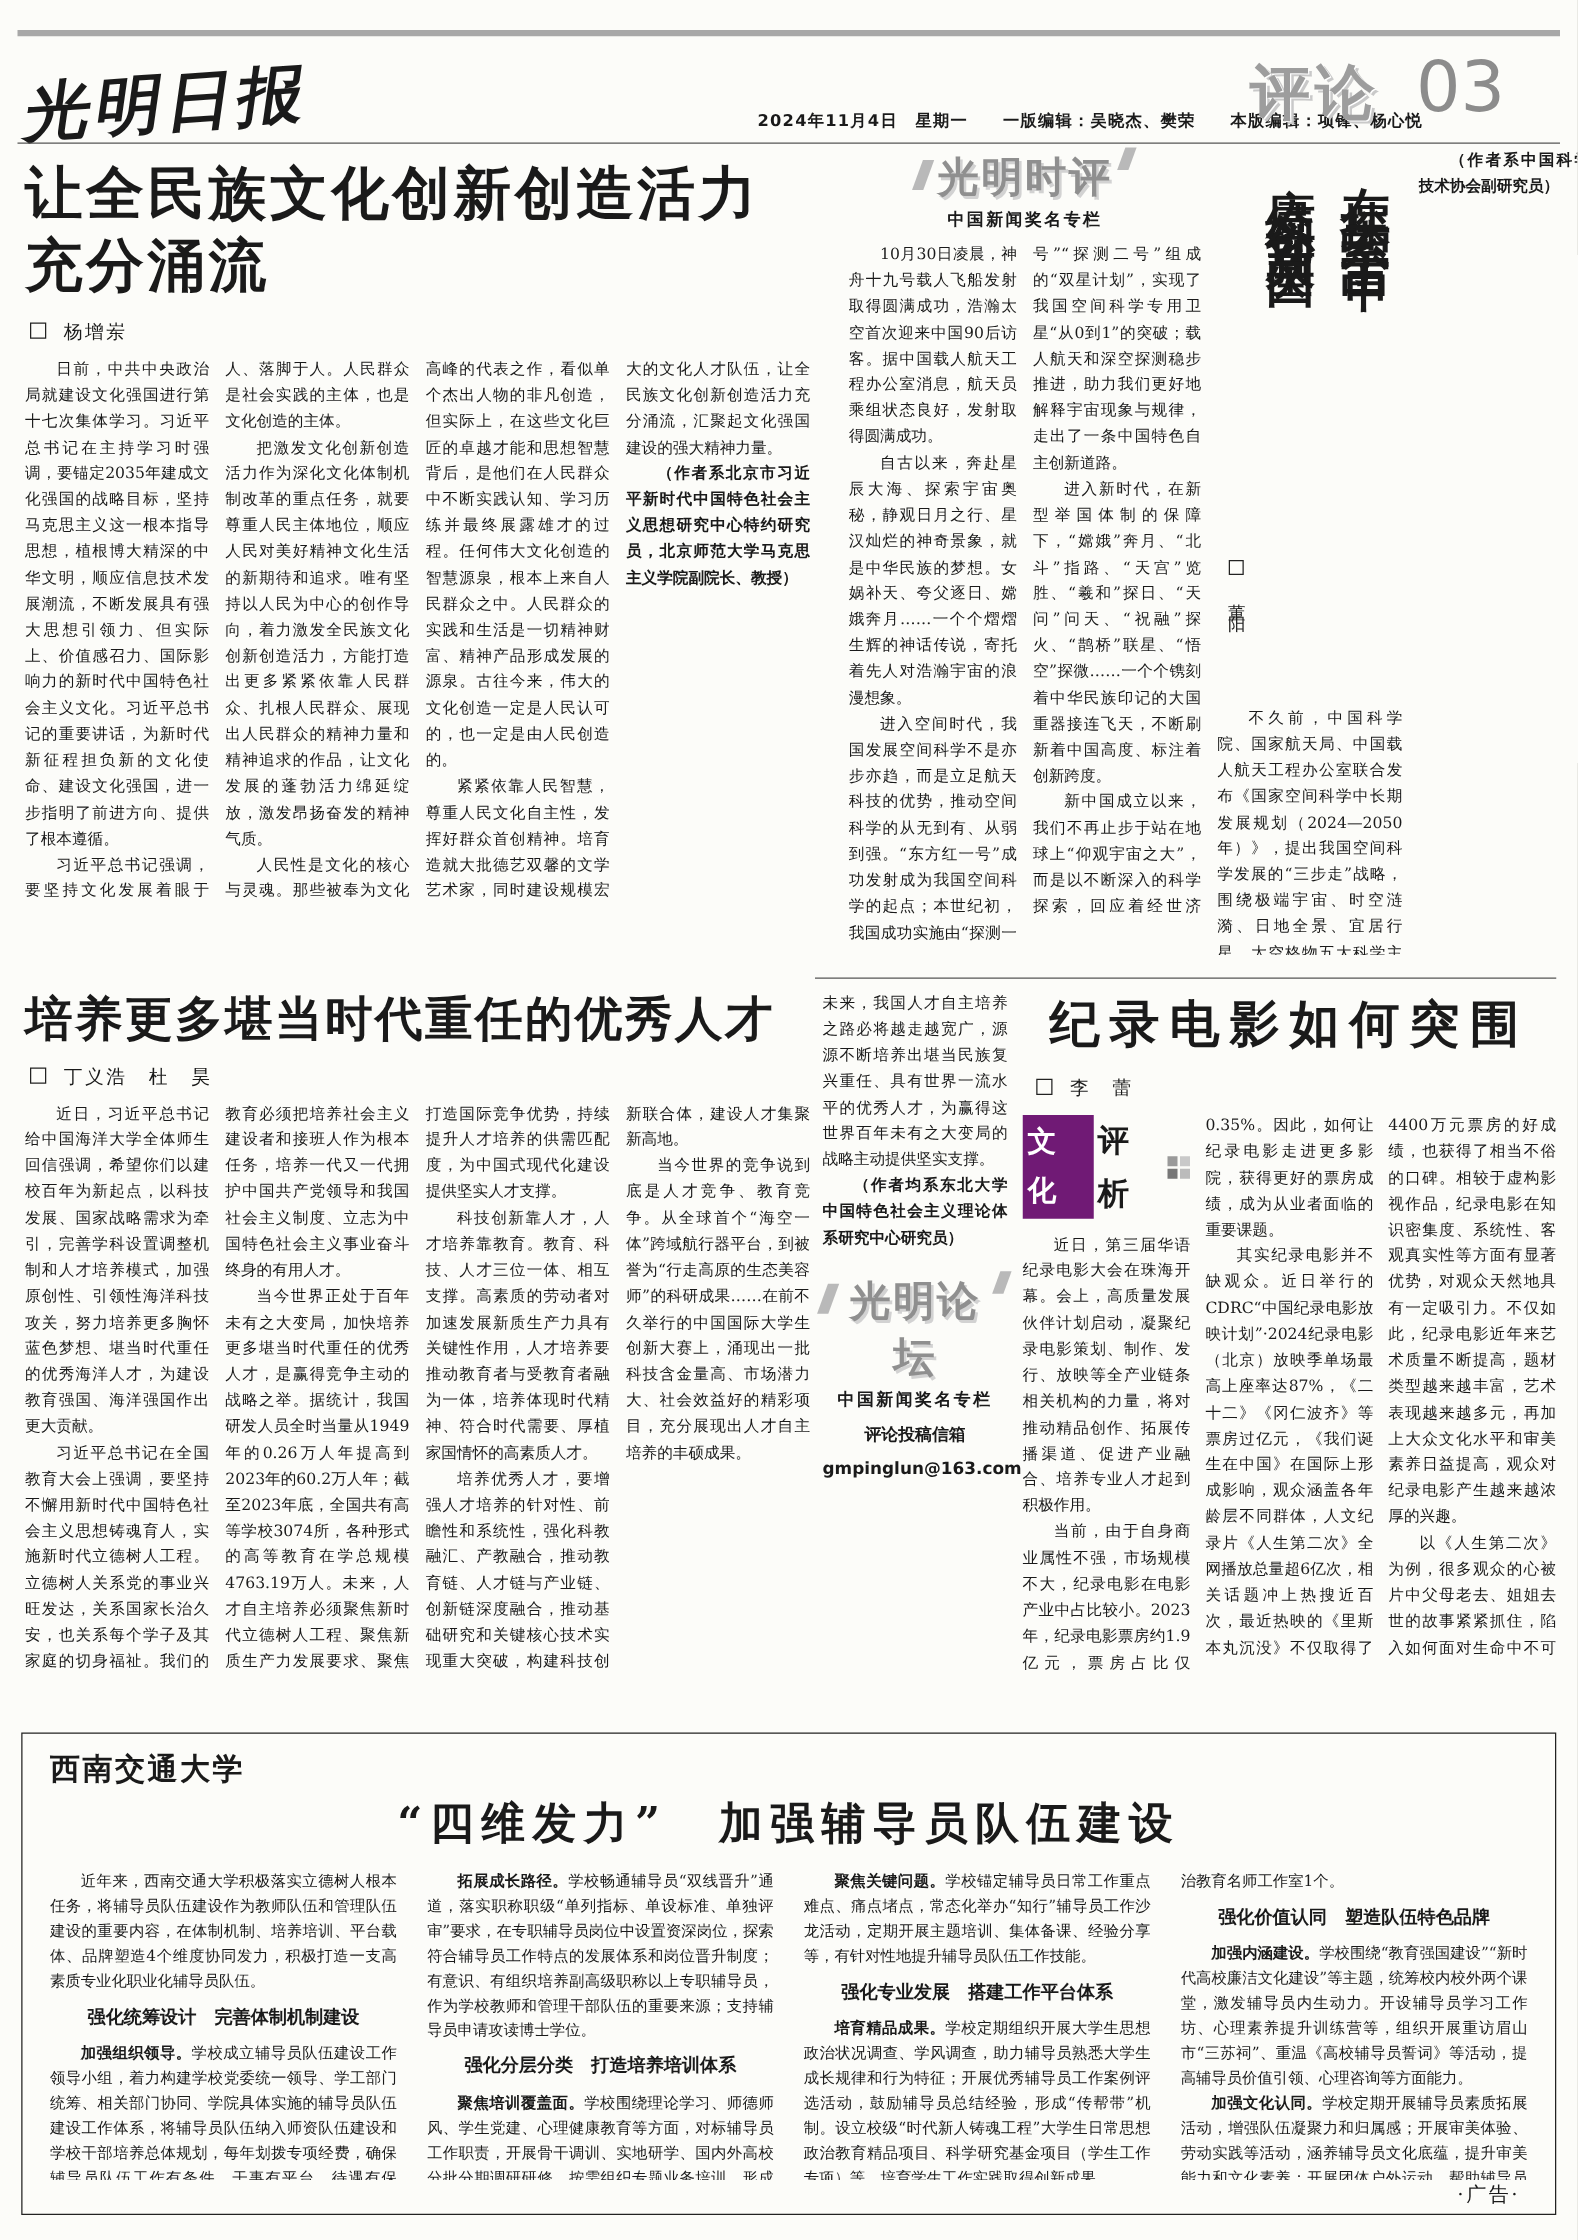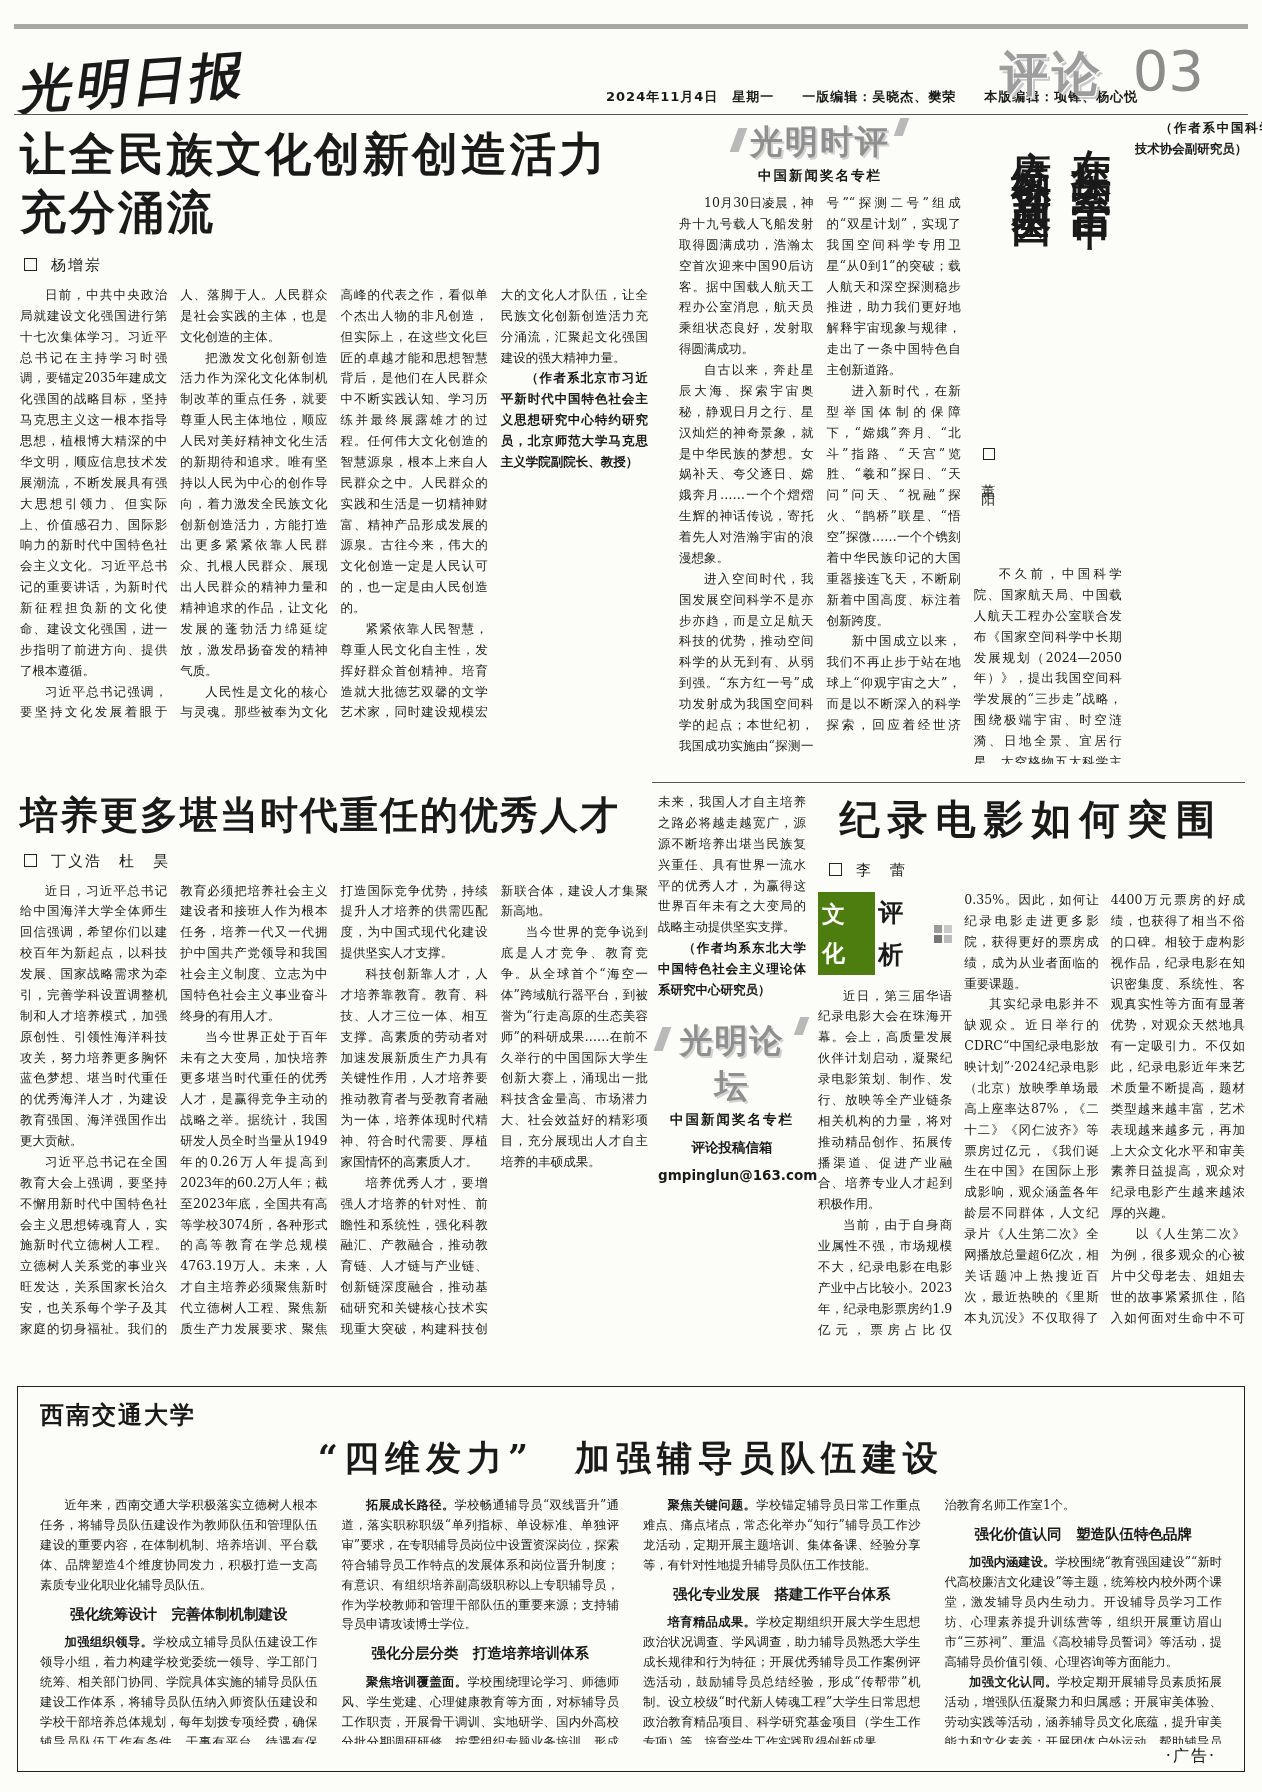--- a/index.html
+++ b/index.html
@@ -47,21 +47,21 @@
   .badge-gm .big{position:relative;display:inline-block;font-size:33px;font-weight:900;color:#8f8f8f;
         font-family:"DejaVu Sans",sans-serif;letter-spacing:2px;padding:0 16px;
         text-shadow:2px 2px 0 #d2d2d2;}
   .badge-gm .big::before{content:"";position:absolute;left:0;top:8px;width:9px;height:24px;
         background:#b9b9b9;transform:skewX(-20deg);}
   .badge-gm .big::after{content:"";position:absolute;right:0;top:-2px;width:9px;height:18px;
         background:#b9b9b9;transform:skewX(-20deg);}
   .badge-gm .sub{font-size:13.5px;font-weight:bold;font-family:"DejaVu Sans",sans-serif;
         letter-spacing:2px;margin-top:2px;}
   .badge-wh{display:flex;align-items:center;gap:3px;margin:2px 0 10px;text-indent:0;}
-  .badge-wh .bk{background:#4d7c0f;color:#fff;font-weight:900;font-size:23px;padding:3px 4px;
+  .badge-wh .bk{background:#701a75;color:#fff;font-weight:900;font-size:23px;padding:3px 4px;
         font-family:"DejaVu Sans",sans-serif;letter-spacing:2px;}
   .badge-wh .rest{font-size:25px;font-weight:900;font-family:"DejaVu Sans",sans-serif;letter-spacing:1px;}
   .badge-wh .px{display:grid;grid-template-columns:8px 8px;grid-gap:2px;margin-left:2px;}
   .badge-wh .px i{width:8px;height:8px;background:#9a9a9a;}
   .badge-wh .px i:nth-child(2){background:#c9c9c9;}
   .badge-wh .px i:nth-child(3){background:#777;}
   .badge-wh .px i:nth-child(4){background:#bbb;}
   .forum{margin-top:16px;text-align:center;}
   .forum .mailrow{font-size:13.5px;font-weight:bold;font-family:"DejaVu Sans",sans-serif;margin-top:10px;}
   

